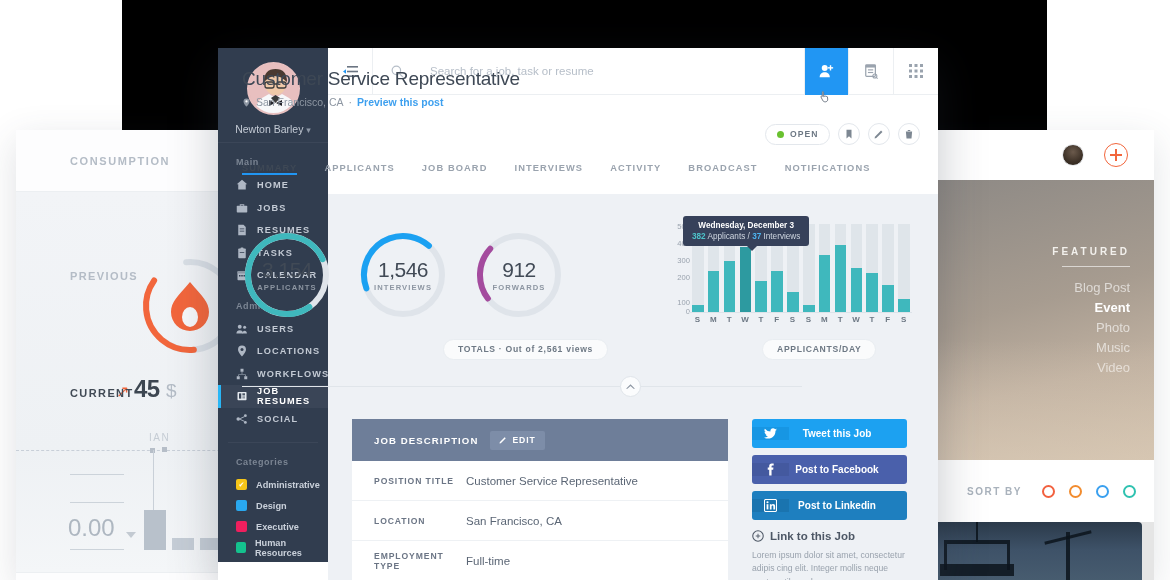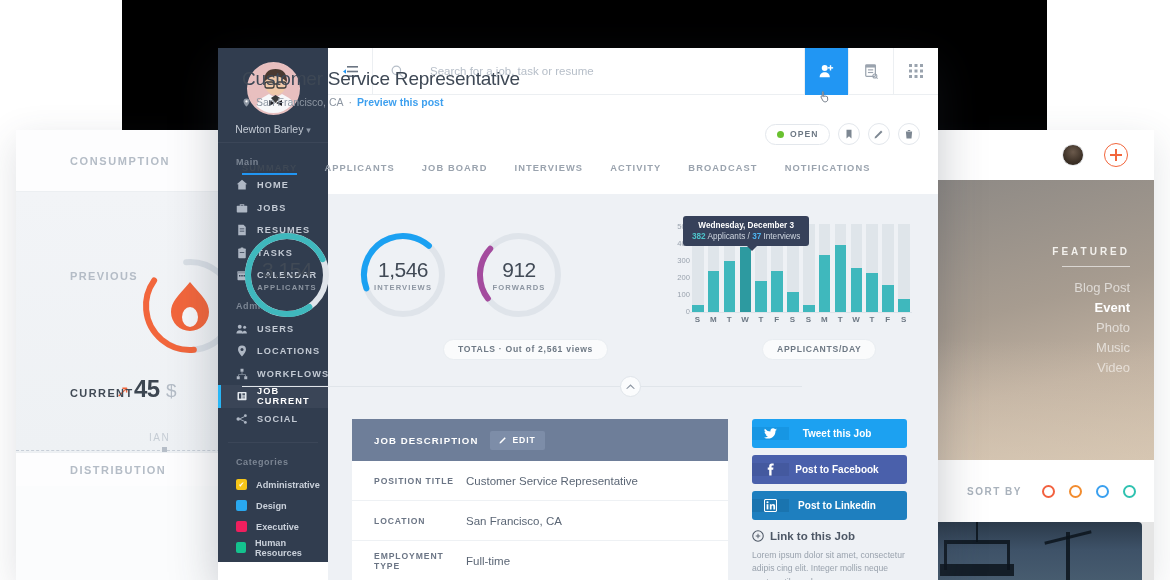--- a/index.html
+++ b/index.html
@@ -221,20 +221,33 @@
       <div class="lp-arrow">↗</div>
       <div class="lp-cur">CURRENT</div>
       <div class="lp-val">
         <span>45</span>
         <span class="lp-cur-unit">$</span>
       </div>
       <div class="lp-jan">IAN</div>
       <div class="lp-dash"></div>
       <div class="lp-dot"></div>
     </div>
+    <div class="lp-lower">
+      <div class="lp-line1"></div>
+      <div class="lp-line2"></div>
+      <div class="lp-zero">0.00</div>
+      <div class="lp-caret"></div>
+      <div class="lp-zline"></div>
+      <div class="lp-sdot"></div>
+      <div class="lp-stick"></div>
+      <div class="bar-a"></div>
+      <div class="bar-b"></div>
+      <div class="bar-c"></div>
+      <div class="bar-d"></div>
+    </div>
     <div class="lp-rows">
       <div class="lp-rowh">DISTRIBUTION</div>
 
     </div>
   </div>
 
   <div class="right-panel">
     <div class="rp-top">
       <div class="rp-avatar"></div>
       <div class="rp-plus"></div>
@@ -379,21 +392,21 @@
       <div class="sb-item active" style="position:relative">
         <span class="sb-ico">
             <svg viewBox="0 0 16 16" style="fill:#e4e9ef">
               <rect x="2" y="2.5" width="12" height="11" rx="1"></rect>
               <rect x="4" y="4.5" width="3" height="7" fill="#3a4557"></rect>
               <rect x="8.5" y="4.5" width="3.5" height="2" fill="#3a4557"></rect>
               <rect x="8.5" y="7.5" width="3.5" height="1" fill="#3a4557"></rect>
               <rect x="8.5" y="10" width="3.5" height="1" fill="#3a4557"></rect>
             </svg>
           </span>
-        <span class="lbl" style="color:#ffffff">JOB CURRENT</span>
+        <span class="lbl" style="color:#ffffff">JOB RESUMES</span>
       </div>
       <div class="sb-item" style="position:relative">
         <span class="sb-ico">
             <svg viewBox="0 0 16 16">
               <circle cx="3" cy="8" r="2.4"></circle>
               <circle cx="12.5" cy="3.5" r="1.9"></circle>
               <circle cx="12.5" cy="12.5" r="1.9"></circle>
               <path d="M4.6 7.2l6.4-3 .5 1-6.4 3zM4.6 8.8l6.4 3 .5-1-6.4-3z"></path>
             </svg>
           </span>
@@ -557,21 +570,21 @@
   </div>
   <div class="apd">
     <span class="pill-grey">APPLICANTS/DAY</span>
   </div>
 
   <div class="yaxis">
     <div style="top:0">500</div>
     <div style="top:17px">400</div>
     <div style="top:34px">300</div>
     <div style="top:51px">200</div>
-    <div style="top:68px">100</div>
+    <div style="top:76px">100</div>
     <div style="top:85px">0</div>
   </div>
   <div class="bars" id="bars">
       <div class="bcol">
         <div class="btrack" style="height: 88px;"></div>
         <div class="bfill" style="height: 7.04px;"></div>
       </div>
       <div class="bcol">
         <div class="btrack" style="height: 88px;"></div>
         <div class="bfill" style="height: 41.36px;"></div>

